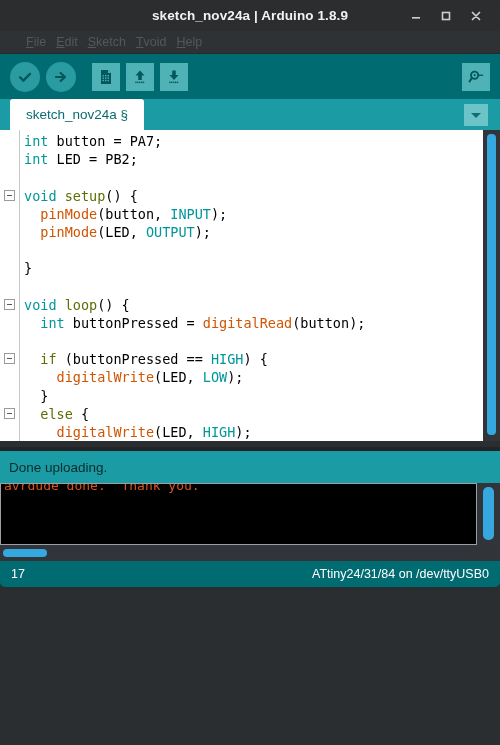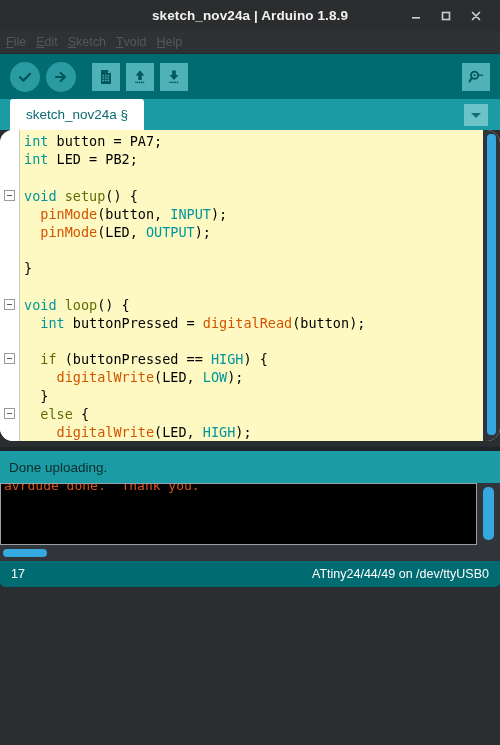--- a/index.html
+++ b/index.html
@@ -39,21 +39,21 @@
     display: flex; align-items: center; justify-content: center;
     color: #cfcfcf;
   }
   .wbtn svg { display: block; }
 
   
   .menubar {
     height: 23px; flex: 0 0 23px;
     background: #2f3234;
     display: flex; align-items: center;
-    padding-left: 1px;
+    padding-left: 21px;
     border-bottom: 1px solid #27292b;
   }
   .menu-item {
     color: #53585c; font-size: 12.5px;
     padding: 0 5px; line-height: 22px;
   }
   .menu-item .mn { text-decoration: underline; }
 
   
   .toolbar {
@@ -101,26 +101,25 @@
     margin-left: auto;
     width: 24px; height: 22px;
     background: #6cc4c8;
     display: flex; align-items: center; justify-content: center;
     margin-bottom: 4px;
   }
 
   
   .editor-wrap {
     flex: 1 1 auto;
-    background: #fef9c3;
+    background: #ffffff;
     display: flex;
     position: relative;
     overflow: hidden;
     min-height: 0;
-    border-radius: 13px;
   }
   .gutter {
     width: 20px; flex: 0 0 20px;
     background: #ffffff;
     position: relative;
     border-right: 1px solid #c8c8c8;
   }
   .fold {
     position: absolute; left: 4px;
     width: 11px; height: 11px;
@@ -372,16 +371,16 @@
     <div class="console-scroll">
       <div class="console-thumb"></div>
     </div>
   </div>
   <div class="hscroll">
     <div class="hthumb"></div>
   </div>
 
   <div class="statusbar">
     <span>17</span>
-    <span class="status-right">ATtiny24/44/49 on /dev/ttyUSB0</span>
+    <span class="status-right">ATtiny24/31/84 on /dev/ttyUSB0</span>
   </div>
 
 </div>
 
 </body></html>

